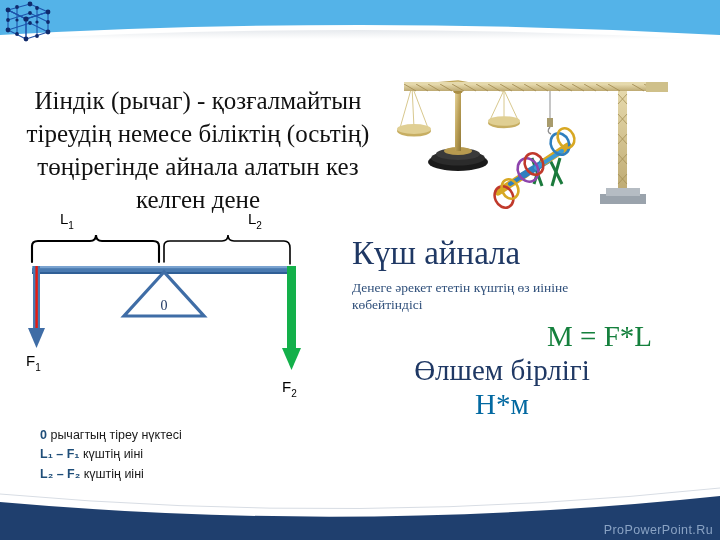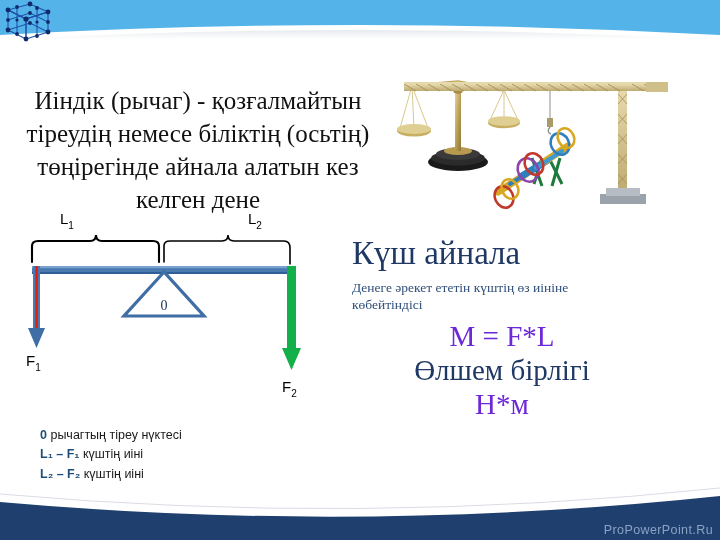--- a/index.html
+++ b/index.html
@@ -126,38 +126,38 @@
     font-family: "Liberation Serif", serif;
     font-size: 13.5px;
     line-height: 1.28;
     color: #2f4f7a;
     margin-top: 8px;
     width: 252px;
   }
   .panel-formula {
     font-family: "Liberation Serif", serif;
     font-size: 29px;
-    text-align: center;
-    color: #6d28d9;
+    text-align: right;
+    color: #15803d;
     margin-top: 7px;
     width: 300px;
   }
   .panel-unit-label {
     font-family: "Liberation Serif", serif;
     font-size: 29px;
     text-align: center;
     color: #1f3864;
     width: 300px;
     margin-top: 1px;
   }
   .panel-unit {
     font-family: "Liberation Serif", serif;
     font-size: 29px;
     text-align: center;
-    color: #6d28d9;
+    color: #0369a1;
     width: 300px;
     margin-top: 1px;
   }
 </style>
 </head>
 <body>
 
 <div id="slide">
 
   <div class="header-band">

